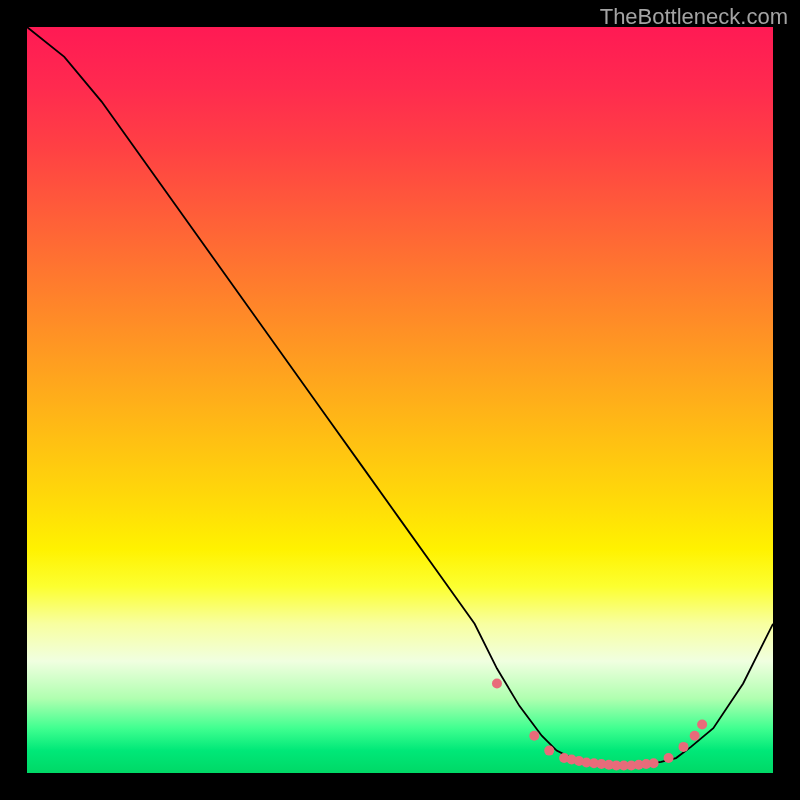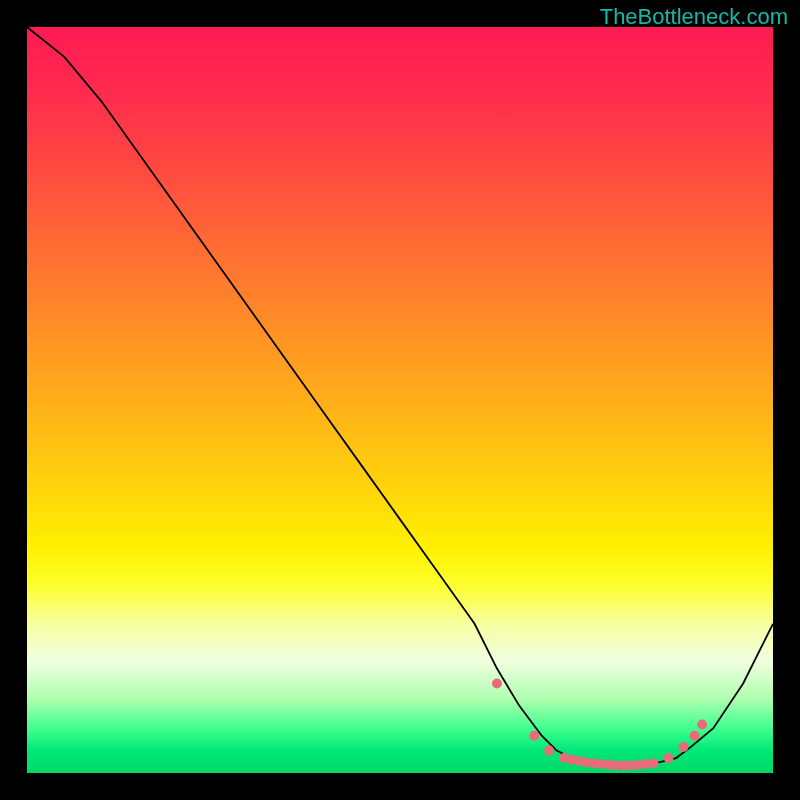--- a/index.html
+++ b/index.html
@@ -8,21 +8,21 @@
     height: 800px;
     background: #000;
     position: relative;
     overflow: hidden;
     font-family: Arial, sans-serif;
   }
   .attribution {
     position: absolute;
     top: 4px;
     right: 12px;
-    color: #14b8a6;
+    color: #a3a3a3;
     font-size: 22px;
     font-weight: 500;
     z-index: 10;
   }
   .plot-area {
     position: absolute;
     left: 27px;
     top: 27px;
     width: 746px;
     height: 746px;

